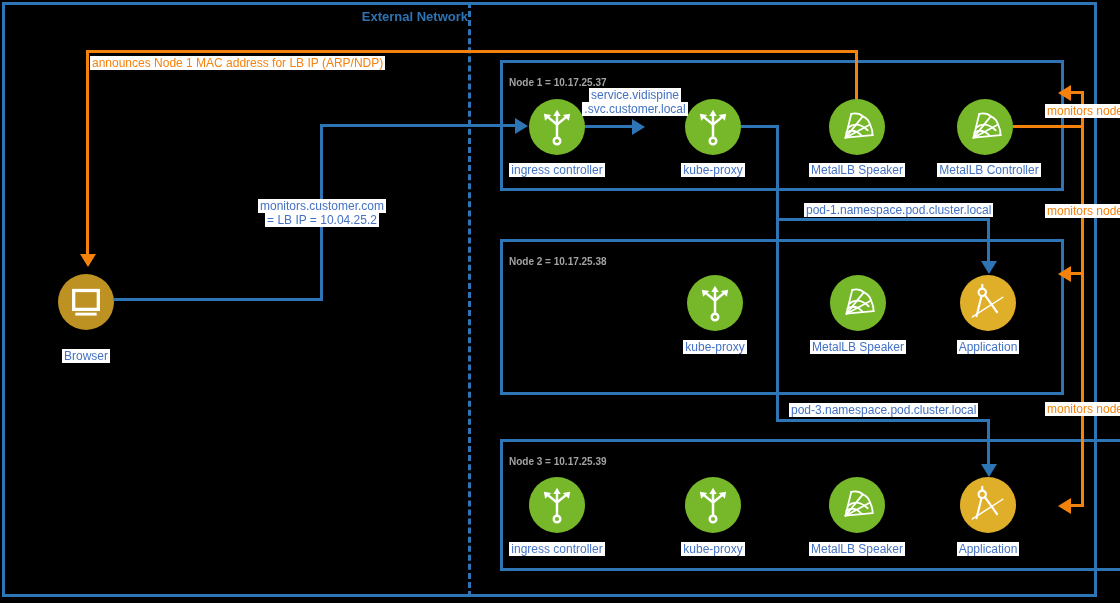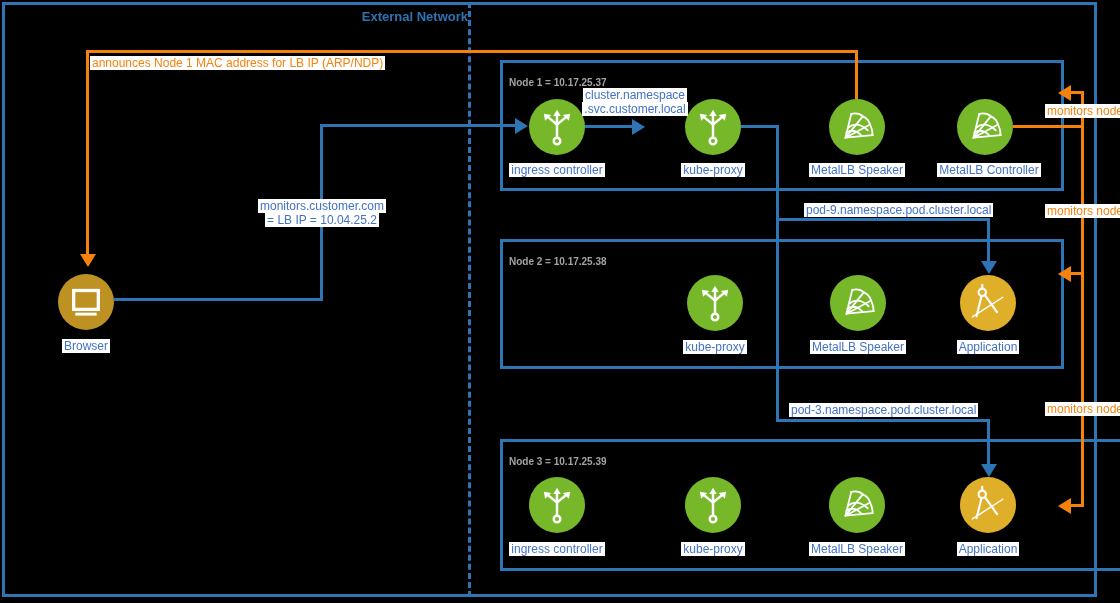--- a/index.html
+++ b/index.html
@@ -105,21 +105,21 @@
 
 <div id="stage">
 
   <div class="outer-box"></div>
   <div class="divider"></div>
   <div class="section-title" style="left:2px; width:466px;">External Network</div>
 
   <div class="node-box" style="left:500px; top:60px; width:564px; height:131px;">
     <div class="node-title">Node 1 = 10.17.25.37</div>
   </div>
-  <div class="node-box" style="left:500px; top:239px; width:564px; height:130px;">
+  <div class="node-box" style="left:500px; top:239px; width:564px; height:156px;">
     <div class="node-title">Node 2 = 10.17.25.38</div>
   </div>
   <div class="node-box" style="left:500px; top:439px; width:678px; height:132px;">
     <div class="node-title">Node 3 = 10.17.25.39</div>
   </div>
 
   <div class="seg blue" style="left:114px; top:298px; width:208px; height:3px;"></div>
   <div class="seg blue" style="left:320px; top:124px; width:3px; height:177px;"></div>
   <div class="seg blue" style="left:320px; top:124px; width:196px; height:3px;"></div>
   <div class="ah ah-right-blue" style="left:515px; top:118px;"></div>
@@ -145,38 +145,38 @@
   <div class="seg orange" style="left:1069px; top:272px; width:14px; height:3px;"></div>
   <div class="ah ah-left-orange" style="left:1058px; top:266px;"></div>
   <div class="seg orange" style="left:1069px; top:504px; width:14px; height:3px;"></div>
   <div class="ah ah-left-orange" style="left:1058px; top:498px;"></div>
 
   <div class="chip orange-text" style="left:90px; top:56px;">
     <span>announces Node 1 MAC address for LB IP (ARP/NDP)</span></div>
   <div class="chip center" style="left:241px; top:199px; width:162px;">
     <span>monitors.customer.com</span><br><span>= LB IP = 10.04.25.2</span></div>
   <div class="chip center" style="left:570px; top:88px; width:130px;">
-    <span>cluster.namespace</span><br><span>.svc.customer.local</span></div>
+    <span>service.vidispine</span><br><span>.svc.customer.local</span></div>
   <div class="chip" style="left:804px; top:203px;">
-    <span>pod-9.namespace.pod.cluster.local</span></div>
+    <span>pod-1.namespace.pod.cluster.local</span></div>
   <div class="chip" style="left:789px; top:403px;">
     <span>pod-3.namespace.pod.cluster.local</span></div>
   <div class="chip orange-text" style="left:1045px; top:104px;">
     <span>monitors node</span></div>
   <div class="chip orange-text" style="left:1045px; top:204px;">
     <span>monitors node</span></div>
   <div class="chip orange-text" style="left:1045px; top:402px;">
     <span>monitors node</span></div>
 
   <div class="circle bronze" style="left:58px; top:274px;">
     <svg>
         <use href="#icon-monitor"></use>
       </svg>
   </div>
-  <div class="icon-label" style="left:6px; top:339px;">
+  <div class="icon-label" style="left:6px; top:349px;">
     <span>Browser</span></div>
 
   <div class="circle green" style="left:529px; top:99px;">
     <svg>
         <use href="#icon-branch"></use>
       </svg>
     </div>
   <div class="circle green" style="left:685px; top:99px;">
     <svg>
         <use href="#icon-branch"></use>

